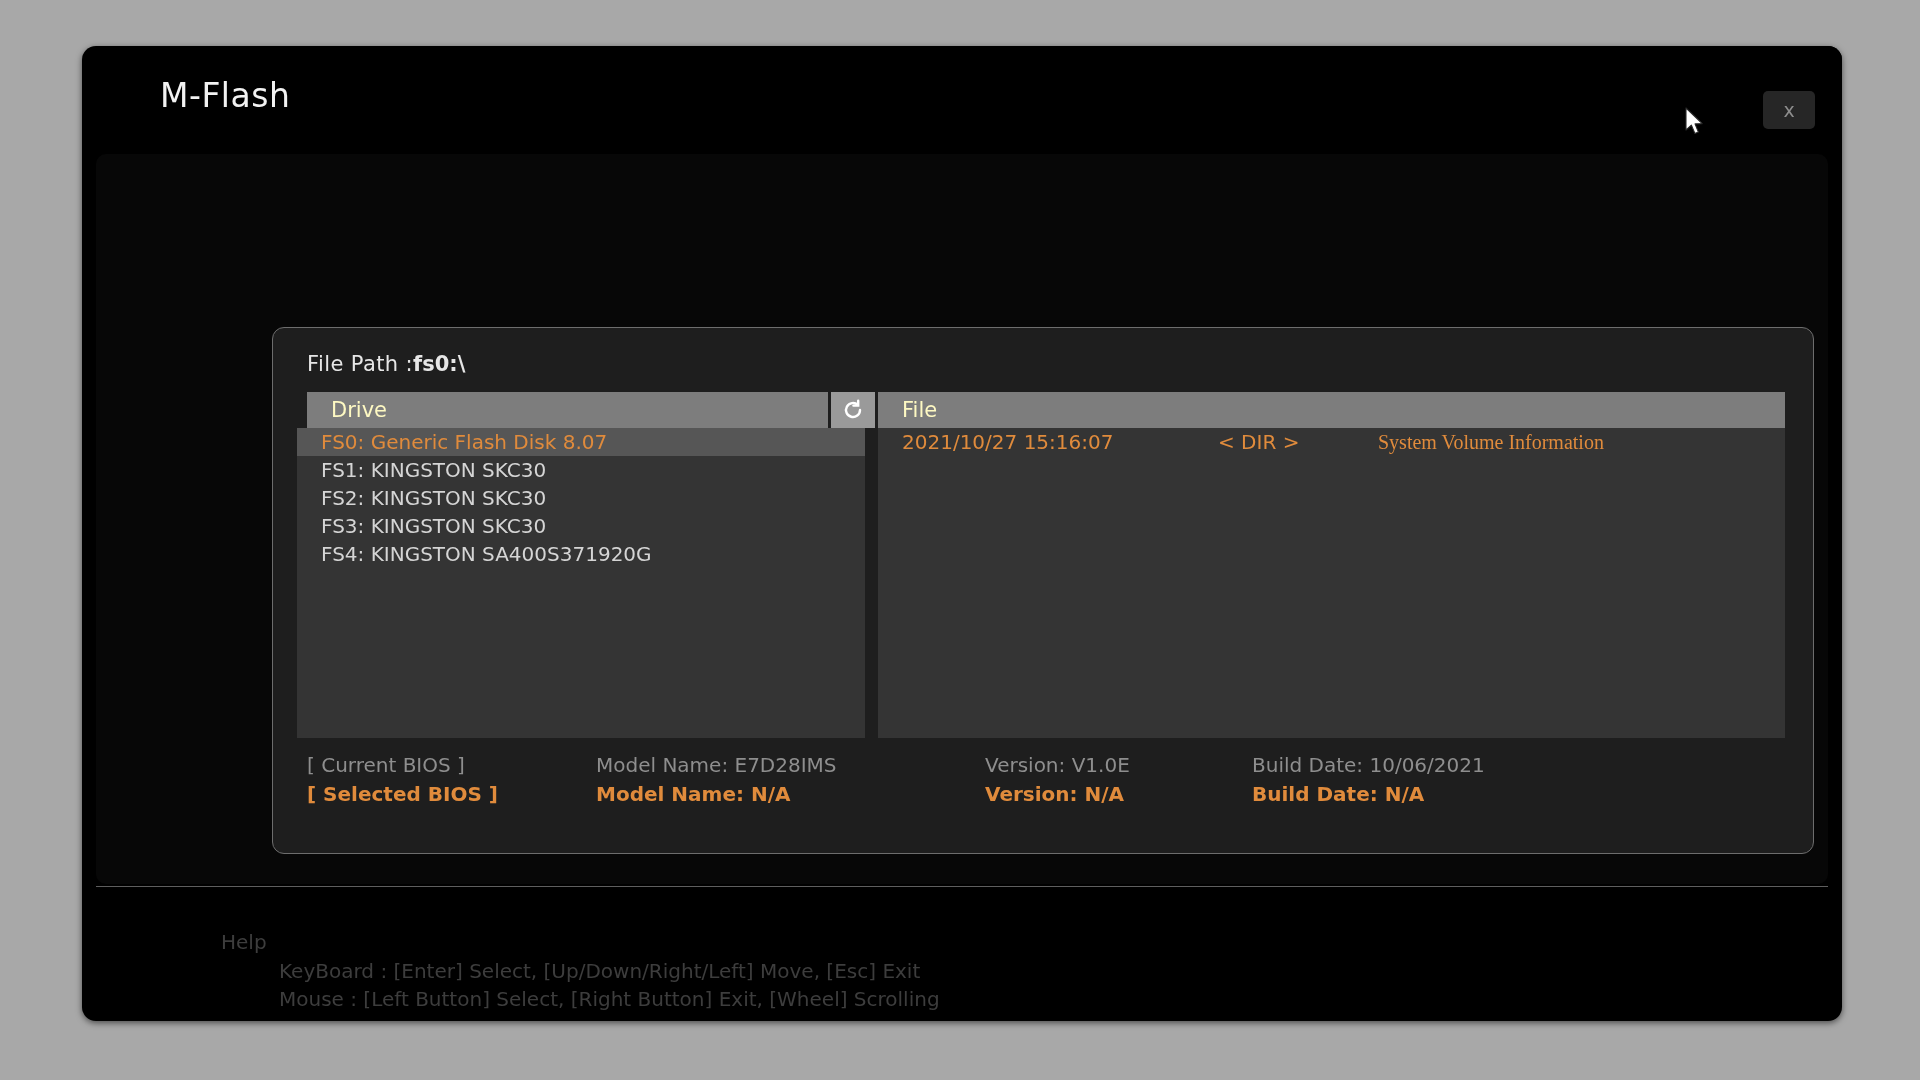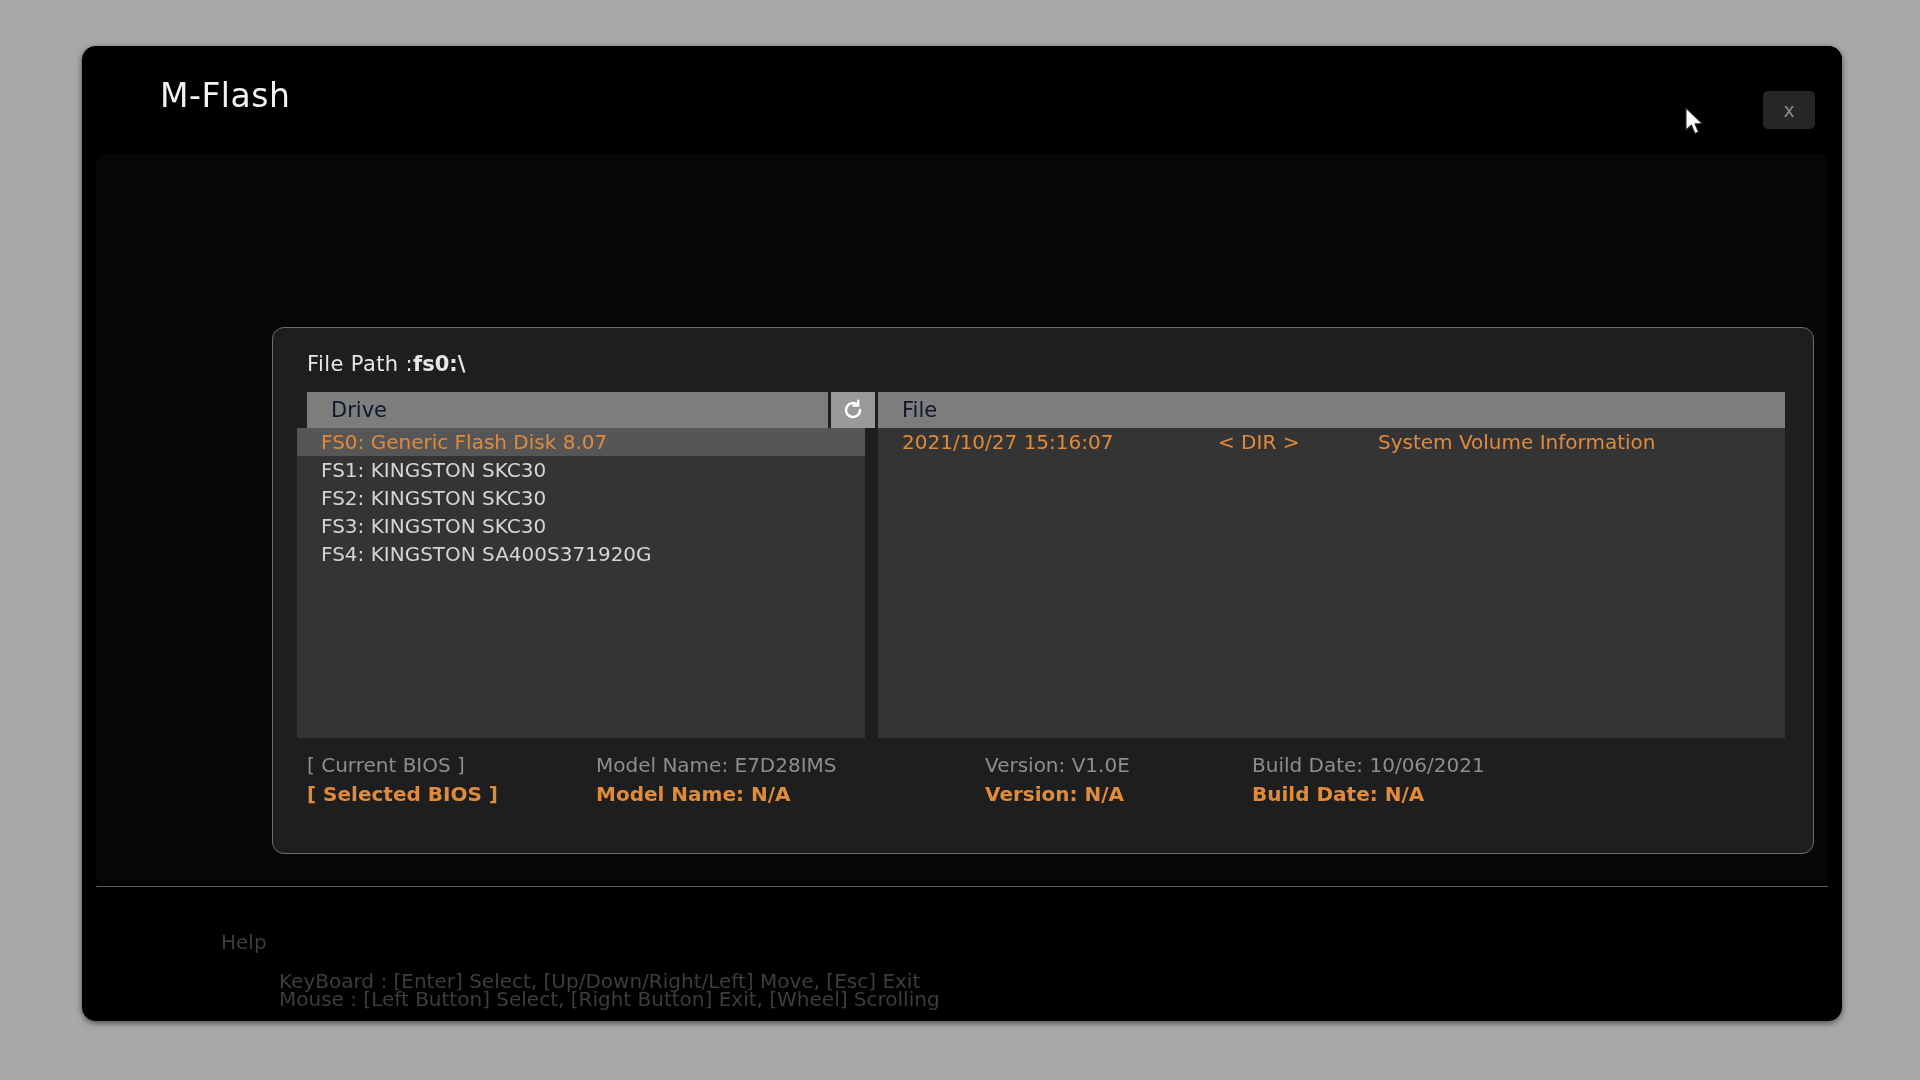--- a/index.html
+++ b/index.html
@@ -110,21 +110,21 @@
     top: 64px;
     width: 1478px;
     height: 36px;
   }
 
   .col-header {
     position: absolute;
     top: 0;
     height: 36px;
     background: #7d7d7d;
-    color: #0f172a;
+    color: #fef9c3;
     font-size: 21px;
     line-height: 36px;
     padding-left: 24px;
     white-space: nowrap;
   }
   #drive-header { left: 0; width: 521px; }
   #file-header  { left: 571px; width: 907px; }
 
   #refresh-button {
     position: absolute;
@@ -181,21 +181,21 @@
     line-height: 28px;
     font-size: 20px;
     color: #e08b3c;
     white-space: nowrap;
     cursor: pointer;
     position: relative;
     padding-left: 24px;
   }
   .file-item .f-date { position: absolute; left: 24px; }
   .file-item .f-type { position: absolute; left: 340px; }
-  .file-item .f-name { position: absolute; left: 500px; }
+  .file-item .f-name { position: absolute; left: 500px; font-family: Liberation Serif, serif; }
 
   
   #bios-info {
     position: absolute;
     left: 34px;
     top: 423px;
     width: 1478px;
   }
   .bios-row {
     position: relative;
@@ -235,21 +235,21 @@
     color: #3d3d3d;
     white-space: nowrap;
   }
   .help-line {
     position: absolute;
     left: 183px;
     font-size: 20px;
     color: #3d3d3d;
     white-space: nowrap;
   }
-  #help-line-keyboard { top: 61px; margin-top: 10px; }
+  #help-line-keyboard { top: 61px; }
   #help-line-mouse    { top: 89px; }
 
   
   #mouse-cursor {
     position: absolute;
     left: 1685px;
     top: 107px;
     width: 22px;
     height: 32px;
     pointer-events: none;

